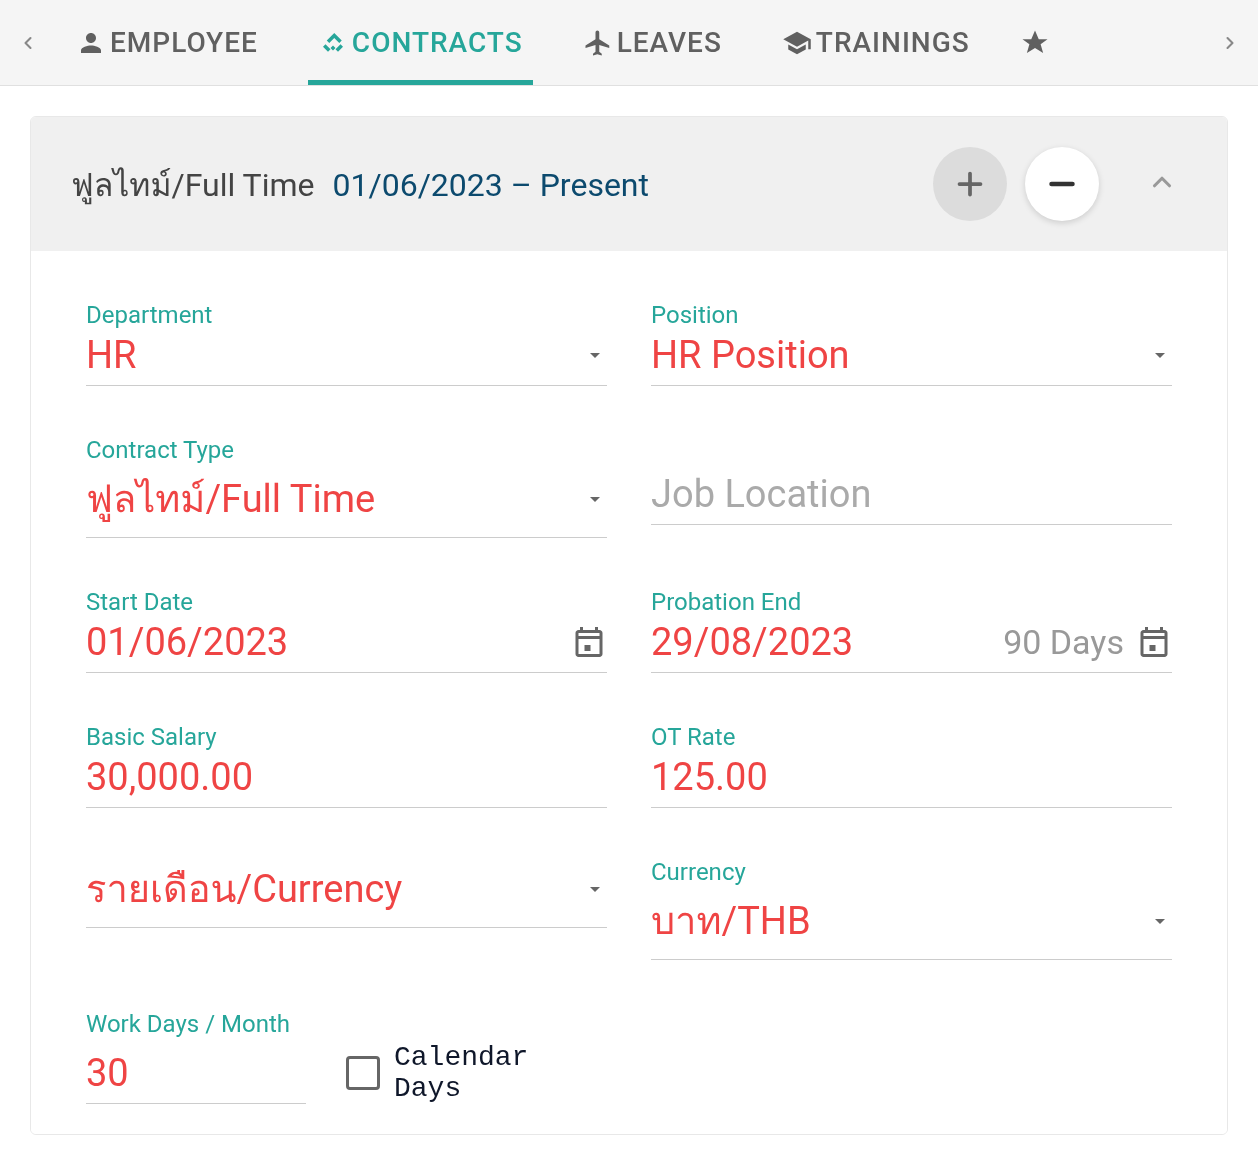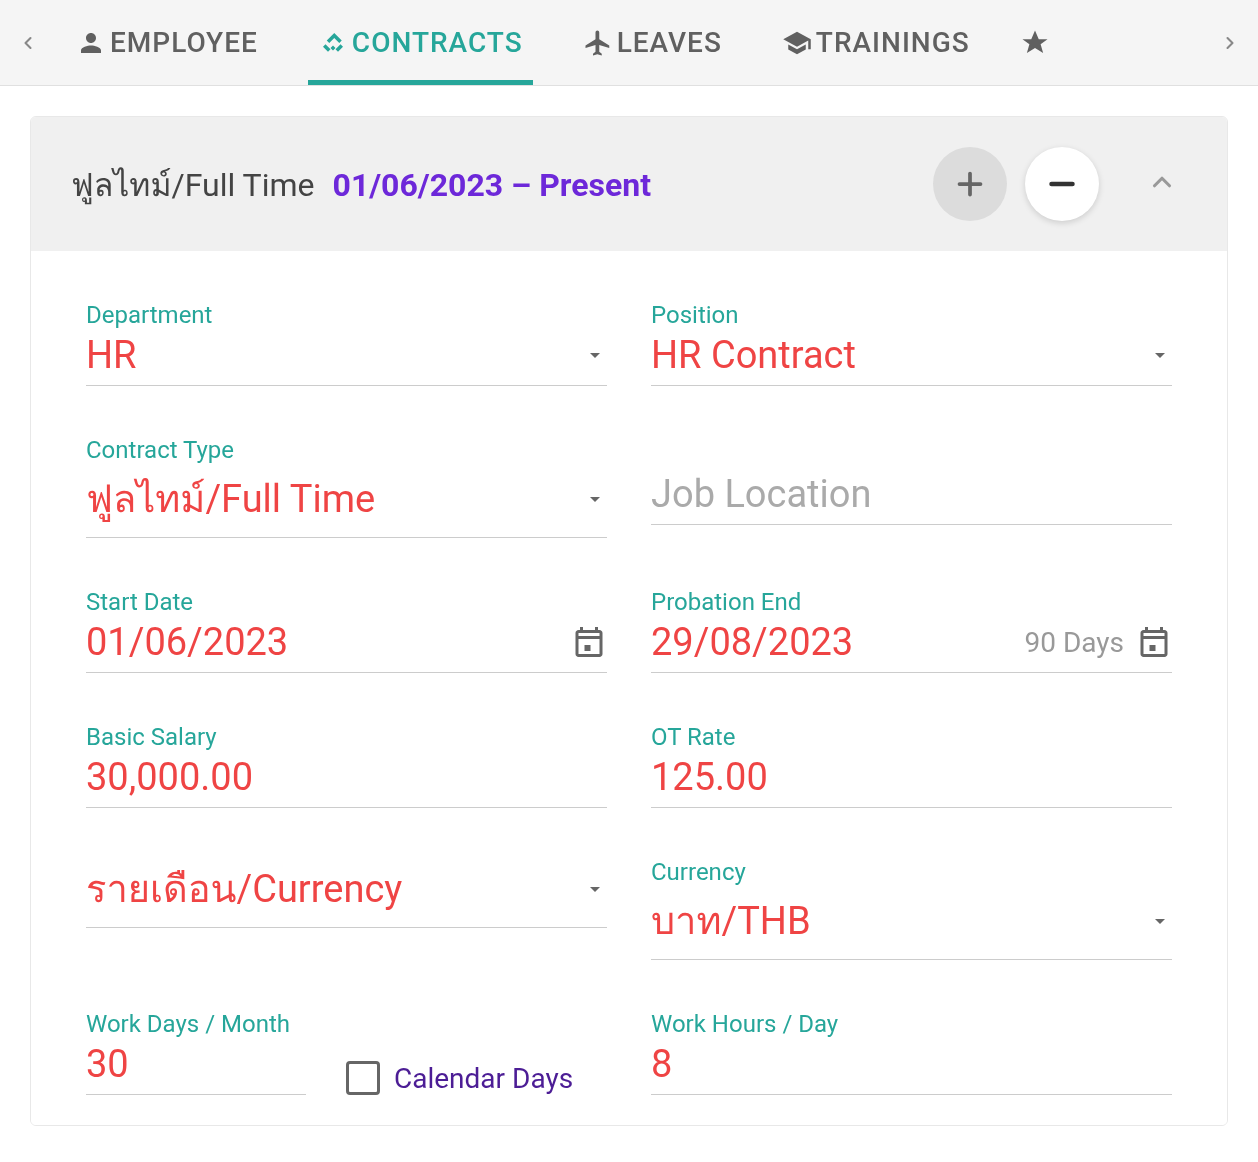--- a/index.html
+++ b/index.html
@@ -92,22 +92,22 @@
       display: flex;
       align-items: baseline;
       gap: 18px;
       font-size: 32px;
     }
     .card-title {
       color: #444;
       font-weight: 400;
     }
     .card-subtitle {
-      color: #6d28d9;
-      font-weight: 700;
+      color: #0c4a6e;
+      font-weight: 400;
     }
     .card-actions {
       display: flex;
       align-items: center;
       gap: 18px;
     }
     .circle-btn {
       width: 74px;
       height: 74px;
       border-radius: 50%;
@@ -187,42 +187,43 @@
       width: 24px;
       height: 24px;
       fill: currentColor;
     }
     .field-icon.calendar svg {
       width: 36px;
       height: 36px;
     }
     .field-suffix {
       color: #999;
-      font-size: 28px;
+      font-size: 34px;
       margin-right: 12px;
     }
     .no-label-field {
       padding-top: 36px;
     }
     .checkbox-row {
       display: flex;
       align-items: center;
       gap: 14px;
     }
     .checkbox-box {
       width: 34px;
       height: 34px;
       border: 3px solid #666;
       border-radius: 4px;
       cursor: pointer;
       flex-shrink: 0;
     }
     .checkbox-label {
-      color: #4c1d95;
+      color: #0f172a;
       font-size: 28px;
+      font-family: Liberation Mono, monospace;
     }
     .workdays-row {
       display: flex;
       align-items: flex-end;
       gap: 40px;
     }
     .workdays-row .field-control {
       flex-shrink: 0;
       width: 220px;
     }
@@ -321,21 +322,21 @@
               <svg viewBox="0 0 24 24">
                   <path d="M7 10l5 5 5-5z"></path>
                 </svg>
             </span>
           </div>
         </div>
 
         <div class="form-field">
           <span class="field-label">Position</span>
           <div class="field-control">
-            <span class="field-value">HR Contract</span>
+            <span class="field-value">HR Position</span>
             <span class="field-icon">
               <svg viewBox="0 0 24 24">
                   <path d="M7 10l5 5 5-5z"></path>
                 </svg>
             </span>
           </div>
         </div>
 
         <div class="form-field">
           <span class="field-label">Contract Type</span>
@@ -423,23 +424,17 @@
             <div class="field-control">
               <input class="field-value" value="30" style="">
             </div>
             <div class="checkbox-row">
               <div class="checkbox-box"></div>
               <span class="checkbox-label">Calendar Days</span>
             </div>
           </div>
         </div>
 
-        <div class="form-field">
-          <span class="field-label">Work Hours / Day</span>
-          <div class="field-control">
-            <input class="field-value" value="8" style="">
-          </div>
-        </div>
 
       </div>
     </div>
   </div>
 </div>
 
 </body></html>

